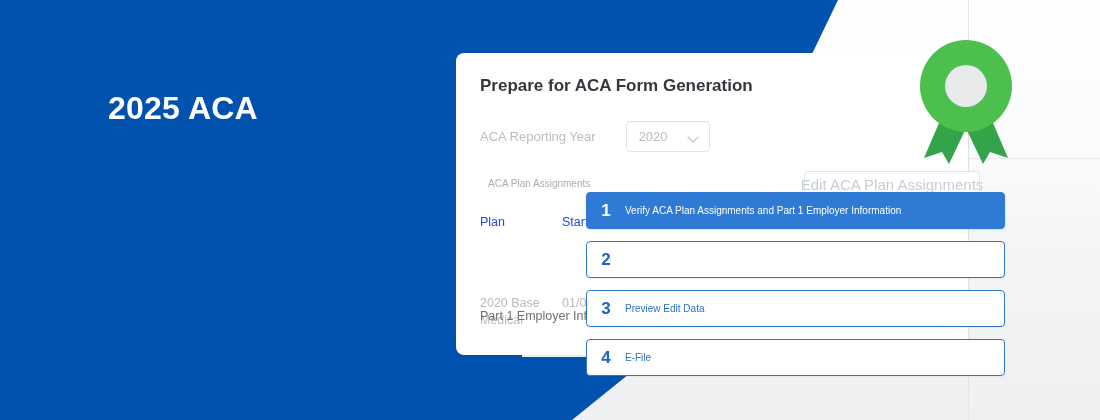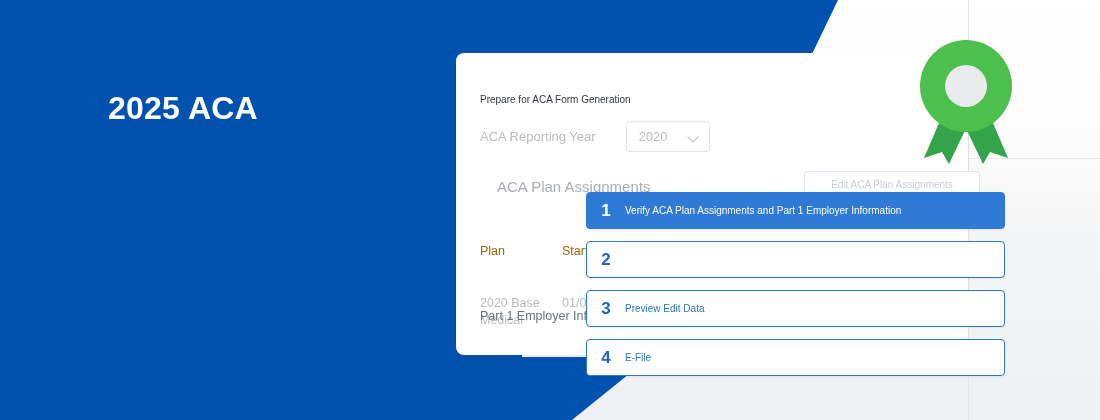--- a/index.html
+++ b/index.html
@@ -70,23 +70,23 @@
     position: absolute;
     left: 456px; top: 53px;
     width: 512px; height: 302px;
     background: #ffffff;
     border-radius: 8px 0 0 8px;
     box-shadow: 0 1px 3px rgba(0,0,0,0.06);
   }
 
   .card-title {
     position: absolute;
-    left: 24px; top: 41px;
-    font-size: 10px;
-    font-weight: normal;
+    left: 24px; top: 23px;
+    font-size: 17px;
+    font-weight: bold;
     color: #33383d;
     white-space: nowrap;
   }
 
   .field-row {
     position: absolute;
     left: 24px; top: 68px;
     display: flex;
     align-items: center;
     gap: 30px;
@@ -119,52 +119,51 @@
     position: absolute;
     left: 0; top: 0;
     width: 7px; height: 7px;
     border-right: 1.6px solid #b9bcc0;
     border-bottom: 1.6px solid #b9bcc0;
     transform: rotate(45deg);
   }
 
   .section-label {
     position: absolute;
-    left: 41px; top: 125px;
-    font-size: 15px;
+    left: 32px; top: 125px;
+    font-size: 10px;
     color: #a9adb2;
     white-space: nowrap;
   }
 
   .edit-btn {
     position: absolute;
     left: 348px; top: 118px;
     width: 176px; height: 26px;
     border: 1px solid #dfe6f1;
     border-radius: 3px;
     background: #ffffff;
     display: flex;
     align-items: center;
     justify-content: center;
-    font-size: 10px;
+    font-size: 15px;
     color: #c7cdd6;
     white-space: nowrap;
   }
 
   
   .tbl-head {
     position: absolute;
     left: 24px; top: 162px;
     display: flex;
   }
   .tbl-head .th {
     font-size: 12.5px;
-    color: #a16207;
+    color: #1d4ed8;
     font-weight: normal;
-    margin-top: 29px;
   }
   .th-plan { width: 82px; }
   .th-start { width: 110px; }
 
   .tbl-row {
     position: absolute;
     left: 24px; top: 242px;
     display: flex;
   }
   .tbl-row .td {

